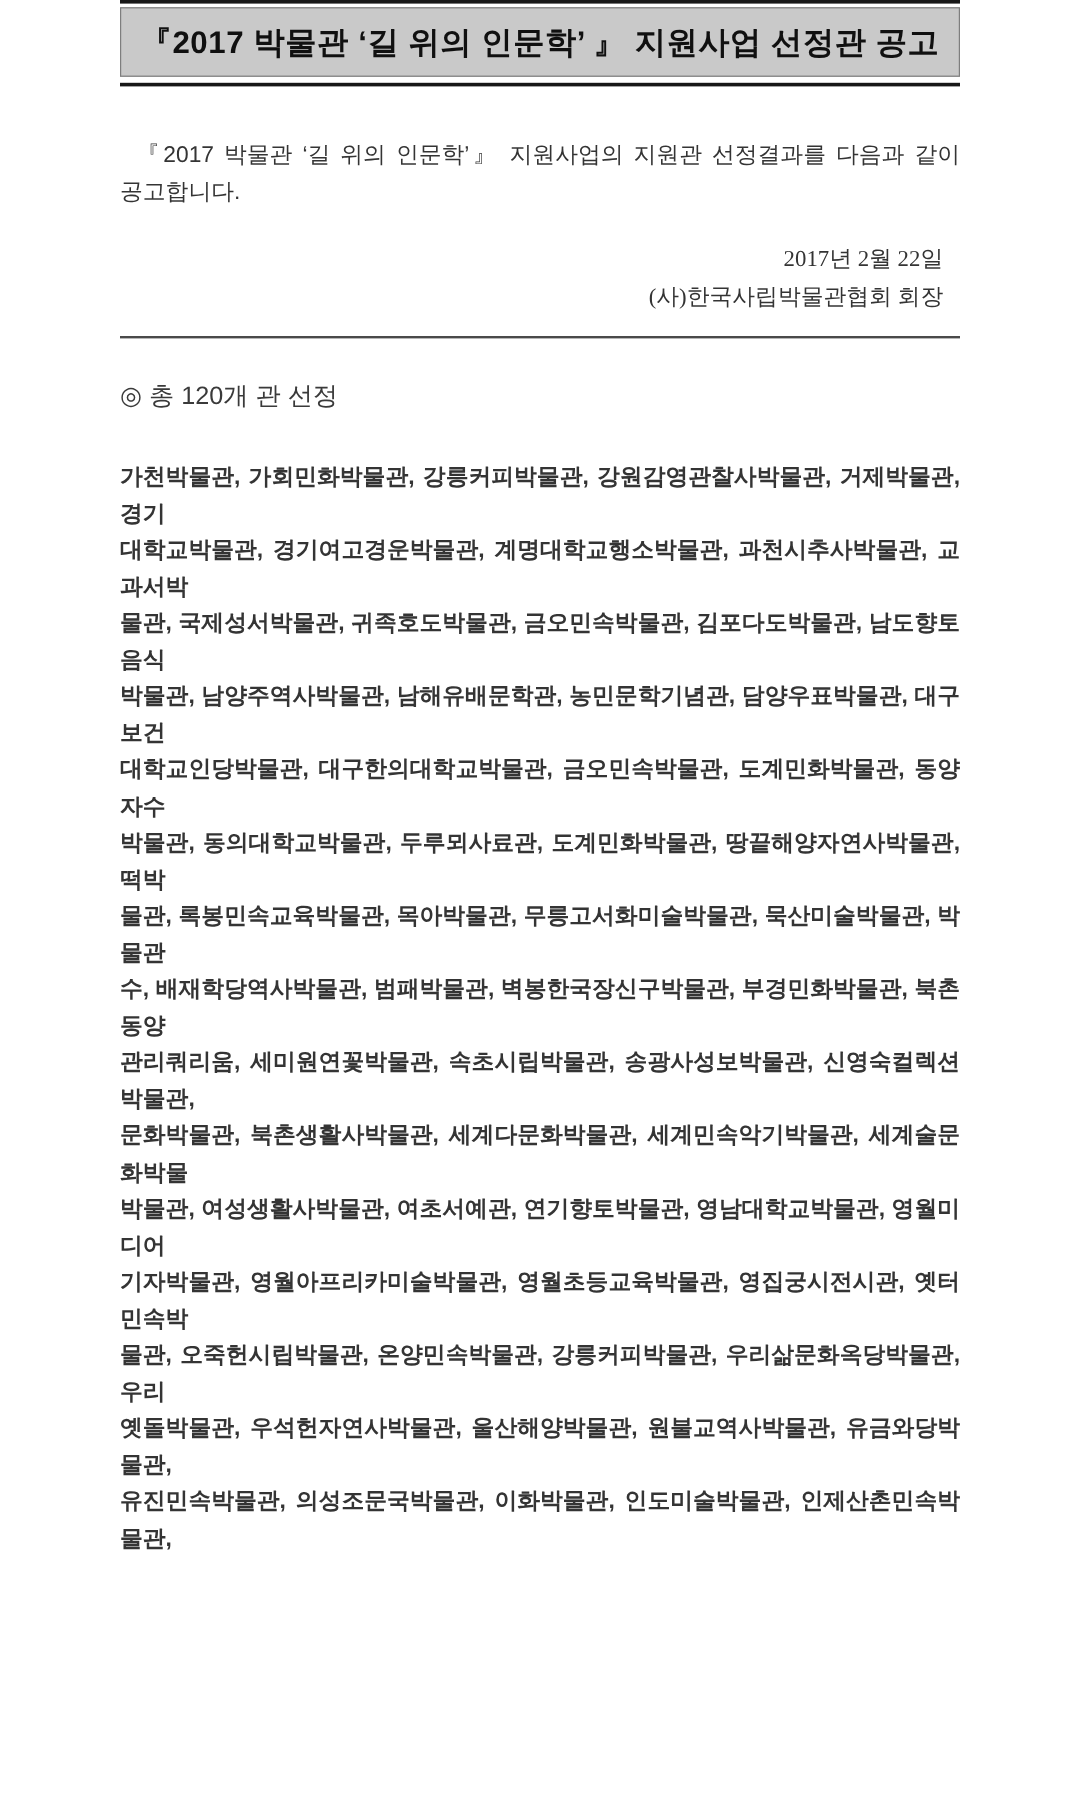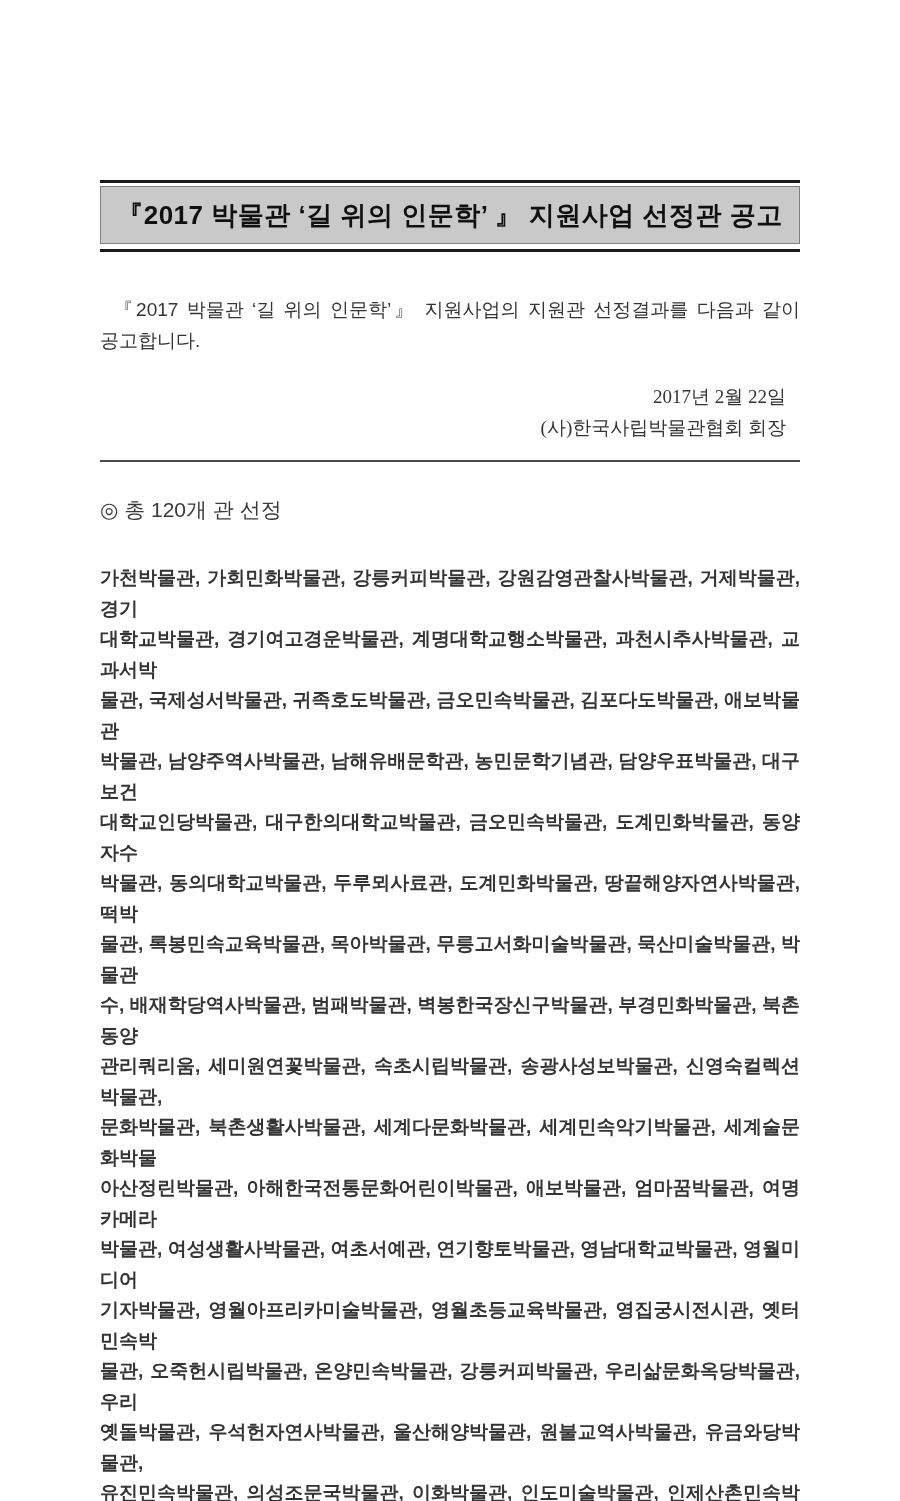--- a/index.html
+++ b/index.html
@@ -13,21 +13,20 @@
     overflow: hidden;
     font-family: "Liberation Sans", "DejaVu Sans", sans-serif;
     color: #343434;
   }
   .content {
     width: 700px;
     margin-left: 100px;
   }
   
   .title-wrap {
-    margin-top: 180px;
     border-top: 3px solid #181818;
     border-bottom: 3px solid #181818;
     padding: 3px 0 5px 0;
   }
   .title-box {
     background: #c9c9c9;
     border: 1px solid #7e7e7e;
     min-height: 56px;
     display: flex;
     align-items: center;
@@ -105,29 +104,28 @@
     <div>(사)한국사립박물관협회 회장</div>
   </div>
 
   <div class="rule"></div>
 
   <div class="section-heading">◎ 총 120개 관 선정</div>
 
   <div class="museum-list">
       <div class="museum-line">가천박물관, 가회민화박물관, 강릉커피박물관, 강원감영관찰사박물관, 거제박물관, 경기</div>
       <div class="museum-line">대학교박물관, 경기여고경운박물관, 계명대학교행소박물관, 과천시추사박물관, 교과서박</div>
-      <div class="museum-line">물관, 국제성서박물관, 귀족호도박물관, 금오민속박물관, 김포다도박물관, 애보박물관</div>
+      <div class="museum-line">물관, 국제성서박물관, 귀족호도박물관, 금오민속박물관, 김포다도박물관, 남도향토음식</div>
       <div class="museum-line">박물관, 남양주역사박물관, 남해유배문학관, 농민문학기념관, 담양우표박물관, 대구보건</div>
       <div class="museum-line">대학교인당박물관, 대구한의대학교박물관, 금오민속박물관, 도계민화박물관, 동양자수</div>
       <div class="museum-line">박물관, 동의대학교박물관, 두루뫼사료관, 도계민화박물관, 땅끝해양자연사박물관, 떡박</div>
       <div class="museum-line">물관, 록봉민속교육박물관, 목아박물관, 무릉고서화미술박물관, 묵산미술박물관, 박물관</div>
       <div class="museum-line">수, 배재학당역사박물관, 범패박물관, 벽봉한국장신구박물관, 부경민화박물관, 북촌동양</div>
       <div class="museum-line">관리쿼리움, 세미원연꽃박물관, 속초시립박물관, 송광사성보박물관, 신영숙컬렉션박물관,</div>
       <div class="museum-line">문화박물관, 북촌생활사박물관, 세계다문화박물관, 세계민속악기박물관, 세계술문화박물</div>
-      <div class="museum-line">아산정린박물관, 아해한국전통문화어린이박물관, 애보박물관, 엄마꿈박물관, 여명카메라</div>
       <div class="museum-line">박물관, 여성생활사박물관, 여초서예관, 연기향토박물관, 영남대학교박물관, 영월미디어</div>
       <div class="museum-line">기자박물관, 영월아프리카미술박물관, 영월초등교육박물관, 영집궁시전시관, 옛터민속박</div>
       <div class="museum-line">물관, 오죽헌시립박물관, 온양민속박물관, 강릉커피박물관, 우리삶문화옥당박물관, 우리</div>
       <div class="museum-line">옛돌박물관, 우석헌자연사박물관, 울산해양박물관, 원불교역사박물관, 유금와당박물관,</div>
       <div class="museum-line">유진민속박물관, 의성조문국박물관, 이화박물관, 인도미술박물관, 인제산촌민속박물관,</div>
     </div>
 
 </div>
 
 </body></html>

